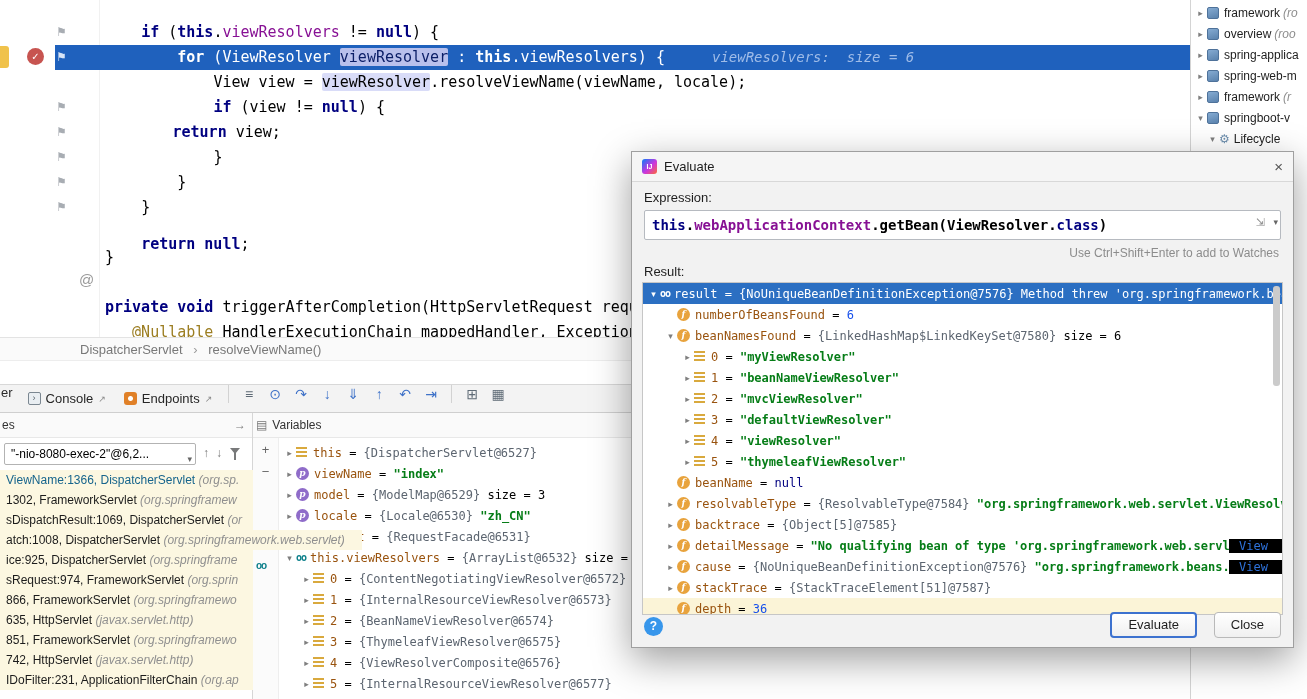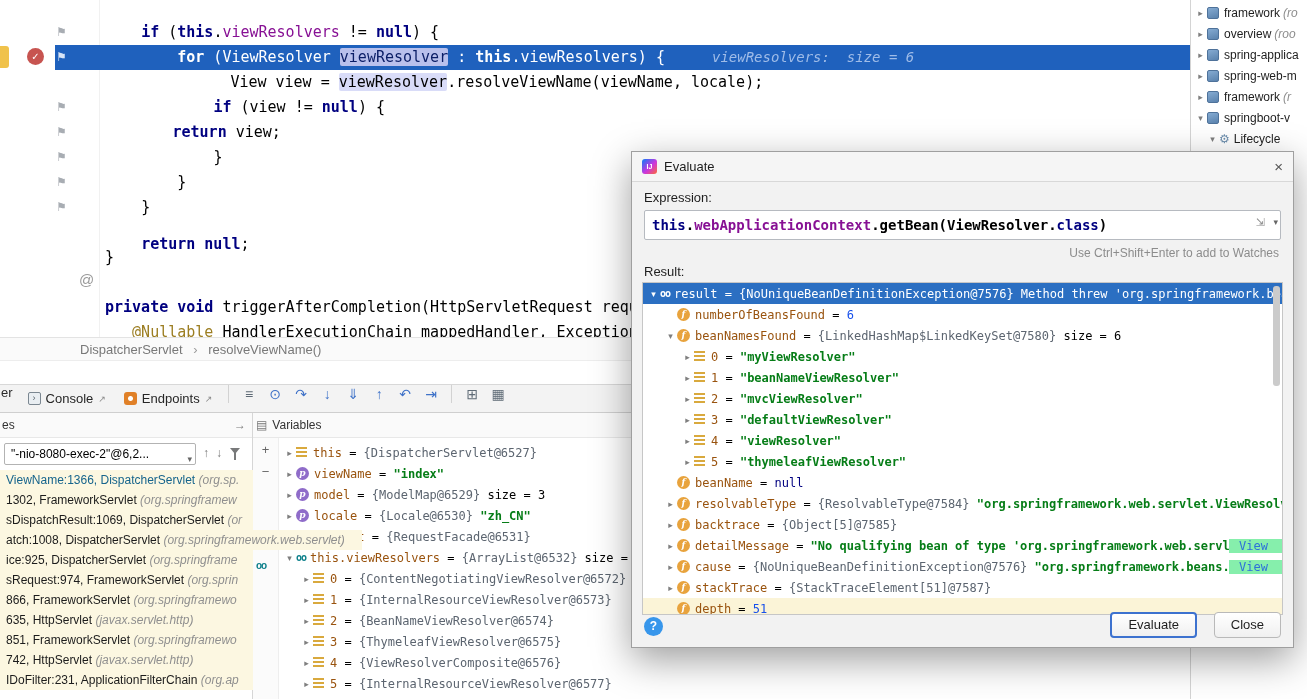--- a/index.html
+++ b/index.html
@@ -68,21 +68,21 @@
   .ic-watch{background:none;color:#0b7f8a;width:auto;letter-spacing:-1px;font-size:10px;margin-right:4px}
   .nm{color:var(--var-name,#99530e)}
   .val{color:var(--obj-ref,#5c6570)}
   .str{color:var(--string,#067d17);font-weight:bold}
   .num{color:var(--number,#1750eb)}
   .nul{color:var(--keyword,#000080)}
   .row-text{white-space:nowrap;overflow:hidden;flex:0 1 auto}
   .sel{background:var(--selection,#2b6fc2)}
   .sel span{color:#fff !important}
   .cream{background:#fbf4d7}
-  .view-link{margin-left:auto;flex:none;color:var(--link,#2e71d9);padding:0 14px 0 10px;background:#86efac}
+  .view-link{margin-left:auto;flex:none;color:var(--link,#2e71d9);padding:0 14px 0 10px;background:#000000}
 
   
   #frames{position:absolute;left:0;top:413px;width:253px;height:286px;background:#fff;
     border-right:1px solid #d6d6d6;z-index:30}
   #frames .panel-head{justify-content:space-between;padding-left:2px}
   #thread-dd{position:absolute;left:4px;top:30px;width:192px;height:22px;border:1px solid #b3b3b3;
     border-radius:2px;background:#fff;font-size:12px;line-height:20px;padding:0 16px 0 6px;
     white-space:nowrap;overflow:hidden}
   #dd-chev{position:absolute;right:3px;top:5px;font-size:9px;color:#666}
   #frame-controls{position:absolute;left:203px;top:33px;display:flex;gap:7px;align-items:center}
@@ -152,21 +152,21 @@
 </head>
 <body>
 
 <div id="root">
 
   <div id="editor">
     <div id="gutter-sep"></div>
     <div id="code-area">
         <div class="code-line mono" style="top: 20px;"><span class="pln">    </span><span class="kw">if</span><span class="pln"> (</span><span class="kw">this</span><span class="pln">.</span><span class="fld">viewResolvers</span><span class="pln"> != </span><span class="kw">null</span><span class="pln">) {</span></div>
         <div class="code-line mono exec" style="top: 45px;"><span class="wt">        </span><span class="wtb">for</span><span class="wt"> (ViewResolver </span><span class="hl1">viewResolver</span><span class="wt"> : </span><span class="wtb">this</span><span class="wt">.viewResolvers</span><span class="wt">) { </span><span class="hnt">viewResolvers:  size = 6</span></div>
-        <div class="code-line mono" style="top: 70px; margin-left: 17px;"><span class="pln">            </span><span class="pln">View view = </span><span class="hl2">viewResolver</span><span class="pln">.resolveViewName(viewName, locale);</span></div>
+        <div class="code-line mono" style="top: 70px;"><span class="pln">            </span><span class="pln">View view = </span><span class="hl2">viewResolver</span><span class="pln">.resolveViewName(viewName, locale);</span></div>
         <div class="code-line mono" style="top: 95px;"><span class="pln">            </span><span class="kw">if</span><span class="pln"> (view != </span><span class="kw">null</span><span class="pln">) {</span></div>
         <div class="code-line mono" style="top: 120px; padding-left: 28px;"><span class="pln">                </span><span class="kw">return</span><span class="pln"> view;</span></div>
         <div class="code-line mono" style="top: 145px;"><span class="pln">            </span><span class="pln">}</span></div>
         <div class="code-line mono" style="top: 170px;"><span class="pln">        </span><span class="pln">}</span></div>
         <div class="code-line mono" style="top: 195px;"><span class="pln">    </span><span class="pln">}</span></div>
         <div class="code-line mono" style="top: 232px;"><span class="pln">    </span><span class="kw">return</span><span class="pln"> </span><span class="kw">null</span><span class="pln">;</span></div>
         <div class="code-line mono" style="top: 245px;"><span class="pln">}</span></div>
         <div class="code-line mono" style="top: 270px;"></div>
         <div class="code-line mono" style="top: 295px;"><span class="kw">private</span><span class="pln"> </span><span class="kw">void</span><span class="pln"> triggerAfterCompletion(HttpServletRequest request, Ht</span></div>
         <div class="code-line mono" style="top: 320px;"><span class="pln">   </span><span class="ann">@Nullable</span><span class="pln"> HandlerExecutionChain mappedHandler, Exception</span></div>
@@ -446,21 +446,21 @@
             <span class="view-link">View</span>
           </div>
           <div class="tree-row" style="padding-left: 21px;">
             <span class="tw">▸</span>
             <span class="ic ic-f">f</span>
             <span class="row-text"><span class="nm">stackTrace</span><span class="pln"> = </span><span class="val">{StackTraceElement[51]@7587}</span></span>
           </div>
           <div class="tree-row cream" style="padding-left: 21px;">
             <span class="tw"></span>
             <span class="ic ic-f">f</span>
-            <span class="row-text"><span class="nm">depth</span><span class="pln"> = </span><span class="num">51</span></span>
+            <span class="row-text"><span class="nm">depth</span><span class="pln"> = </span><span class="num">36</span></span>
           </div>
         </div>
       <div id="tree-scroll"></div>
     </div>
     <div id="dlg-help">?</div>
     <button class="btn" id="btn-eval">Evaluate</button>
     <button class="btn" id="btn-close">Close</button>
   </div>
 
 </div>

